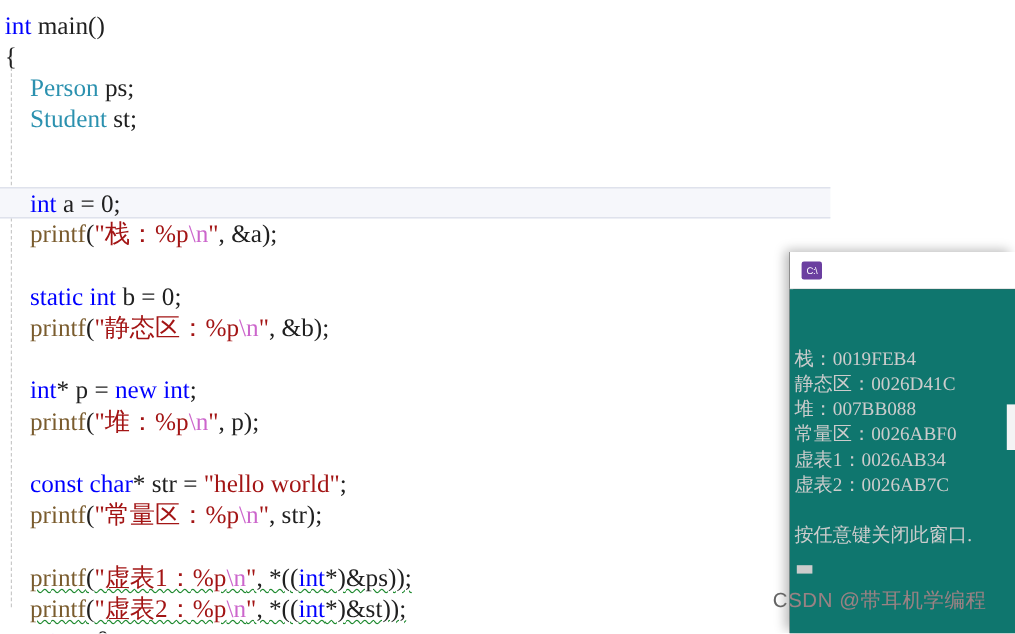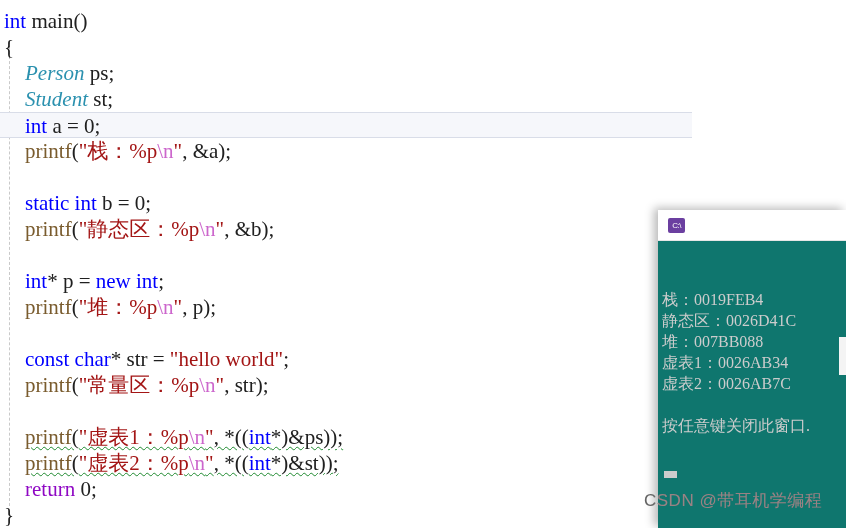--- a/index.html
+++ b/index.html
@@ -33,36 +33,37 @@
     position: relative;
     height: 26px;
     white-space: pre;
     padding-left: 4px;
   }
   .code-line.current {
     background: #f6f7fb;
     border-top: 1px solid #d9dde8;
     border-bottom: 1px solid #d9dde8;
     height: 26px;
+    margin-top: 44px;
   }
   
   .guide {
     position: absolute;
     left: 9px;
     top: 41px;
     width: 0;
     height: 465px;
     border-left: 1px dashed #c9c9c9;
     pointer-events: none;
   }
 
   
   .kw    { color: #0000ff; }          
   .kw2   { color: #8f08c4; }          
-  .type  { color: #2b91af; font-style: italic; }          
+  .type  { color: #2b91af; }          
   .fn    { color: #7a5c2e; }          
   .str   { color: #a31515; }          
   .esc   { color: #cc66cc; }          
   .plain { color: #202020; }
   .num   { color: #202020; }
 
   
   .squiggle {
     display: inline;
     text-decoration-line: underline;
@@ -190,21 +191,21 @@
         <div class="code-line"><span></span><span class="plain">}</span></div>
       </div>
   </div>
 
   <div id="console-window">
     <div id="console-titlebar">
       <span id="console-icon">C:\</span>
     </div>
     <div id="console-left-edge"></div>
     <div id="console-body">
-      <div id="console-output-lines"><div class="con-line">栈：0019FEB4</div><div class="con-line">静态区：0026D41C</div><div class="con-line">堆：007BB088</div><div class="con-line">虚表1：0026AB34</div><div class="con-line">虚表2：0026AB7C</div><div class="con-blank">&nbsp;</div><div class="con-line">按任意键关闭此窗口.</div></div>
+      <div id="console-output-lines"><div class="con-line">栈：0019FEB4</div><div class="con-line">静态区：0026D41C</div><div class="con-line">堆：007BB088</div><div class="con-line">常量区：0026ABF0</div><div class="con-line">虚表1：0026AB34</div><div class="con-line">虚表2：0026AB7C</div><div class="con-blank">&nbsp;</div><div class="con-line">按任意键关闭此窗口.</div></div>
       <div id="console-cursor"></div>
     </div>
     <div id="console-scroll-thumb"></div>
   </div>
 
   <div id="watermark">CSDN @带耳机学编程</div>
 
 </div>
 
 </body></html>

